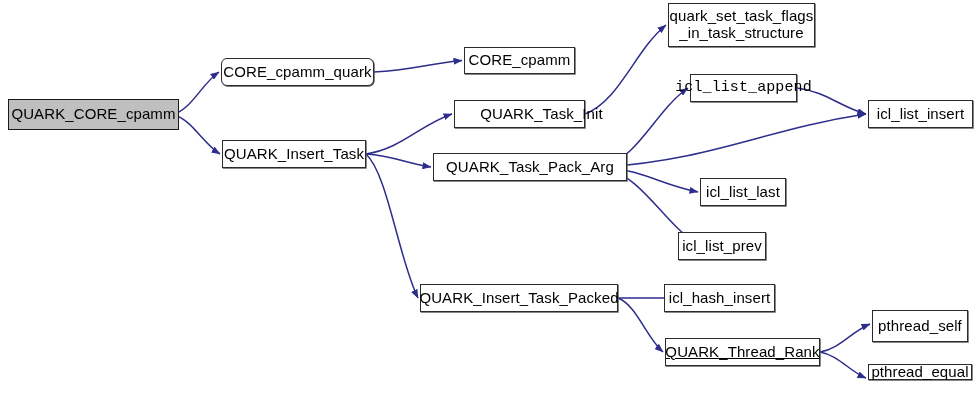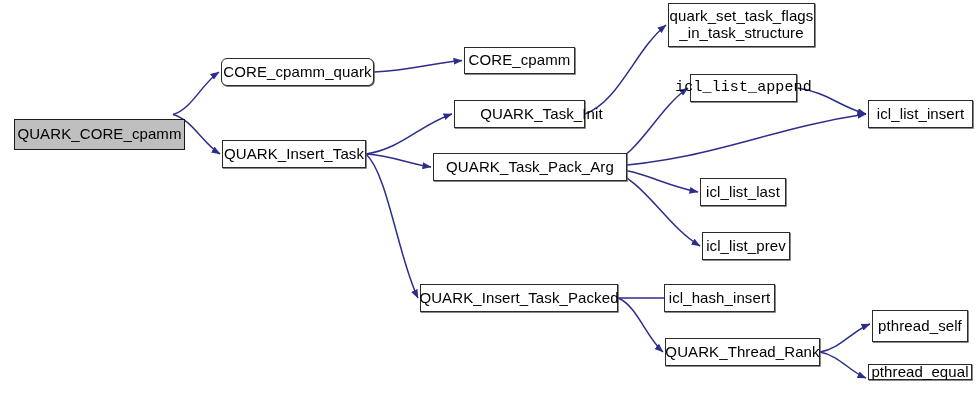--- a/index.html
+++ b/index.html
@@ -72,31 +72,31 @@
         <path d="M 604 167 C 643.48 170.5, 662.28 185, 698 192" stroke="#2d2d8c" stroke-width="1.5" fill="none" marker-end="url(#arrowhead)"></path>
         <path d="M 604 167 C 644.32 178.06, 663.52 223.88, 700 246" stroke="#2d2d8c" stroke-width="1.5" fill="none" marker-end="url(#arrowhead)"></path>
         <path d="M 797 88 C 825.98 91.64, 839.78 106.72, 866 114" stroke="#2d2d8c" stroke-width="1.5" fill="none" marker-end="url(#arrowhead)"></path>
         <path d="M 618 298 L 685 298" stroke="#2d2d8c" stroke-width="1.5" fill="none" marker-end="url(#arrowhead)"></path>
         <path d="M 618 298 C 636.9 305.56, 645.9 336.88, 663 352" stroke="#2d2d8c" stroke-width="1.5" fill="none" marker-end="url(#arrowhead)"></path>
         <path d="M 820 352 C 841 348.08, 851 331.84, 870 324" stroke="#2d2d8c" stroke-width="1.5" fill="none" marker-end="url(#arrowhead)"></path>
         <path d="M 820 352 C 839.32 355.64, 848.52 370.72, 866 378" stroke="#2d2d8c" stroke-width="1.5" fill="none" marker-end="url(#arrowhead)"></path>
       </g>
   </svg>
   <div id="node-layer">
-      <div class="node root" style="left: 14px; top: 99px; width: 171px; height: 31px; margin-top: 20px;">QUARK_CORE_cpamm</div>
+      <div class="node root" style="left: 8px; top: 99px; width: 171px; height: 31px;">QUARK_CORE_cpamm</div>
       <div class="node thick" style="left: 221px; top: 58px; width: 153px; height: 28px; border-radius: 6px;">CORE_cpamm_quark</div>
       <div class="node thick" style="left: 222px; top: 140px; width: 144px; height: 28px;">QUARK_Insert_Task</div>
       <div class="node thick" style="left: 464px; top: 47px; width: 111px; height: 27px;">CORE_cpamm</div>
       <div class="node thick" style="left: 454px; top: 100px; width: 131px; height: 28px; padding-left: 44px;">QUARK_Task_Init</div>
       <div class="node thick" style="left: 433px; top: 153px; width: 194px; height: 28px;">QUARK_Task_Pack_Arg</div>
       <div class="node thick" style="left: 668px; top: 3px; width: 147px; height: 44px;">quark_set_task_flags
 _in_task_structure</div>
       <div class="node thick" style="left: 690px; top: 74px; width: 107px; height: 28px; font-family: Liberation Mono, monospace;">icl_list_append</div>
       <div class="node thick" style="left: 868px; top: 100px; width: 105px; height: 28px;">icl_list_insert</div>
       <div class="node thick" style="left: 700px; top: 178px; width: 86px; height: 28px;">icl_list_last</div>
-      <div class="node thick" style="left: 702px; top: 232px; width: 88px; height: 28px;">icl_list_prev</div>
+      <div class="node thick" style="left: 678px; top: 232px; width: 88px; height: 28px;">icl_list_prev</div>
       <div class="node thick" style="left: 420px; top: 284px; width: 198px; height: 28px;">QUARK_Insert_Task_Packed</div>
       <div class="node thick" style="left: 664px; top: 284px; width: 111px; height: 28px;">icl_hash_insert</div>
-      <div class="node thick" style="left: 665px; top: 338px; width: 155px; height: 28px;">QUARK_Thread_Rank</div>
+      <div class="node thick" style="left: 665px; top: 338px; width: 155px; height: 28px; text-decoration: underline;">QUARK_Thread_Rank</div>
       <div class="node thick" style="left: 872px; top: 310px; width: 96px; height: 32px;">pthread_self</div>
       <div class="node thick" style="left: 868px; top: 364px; width: 104px; height: 16px;">pthread_equal</div>
     </div>
 </div>
 
 </body></html>

